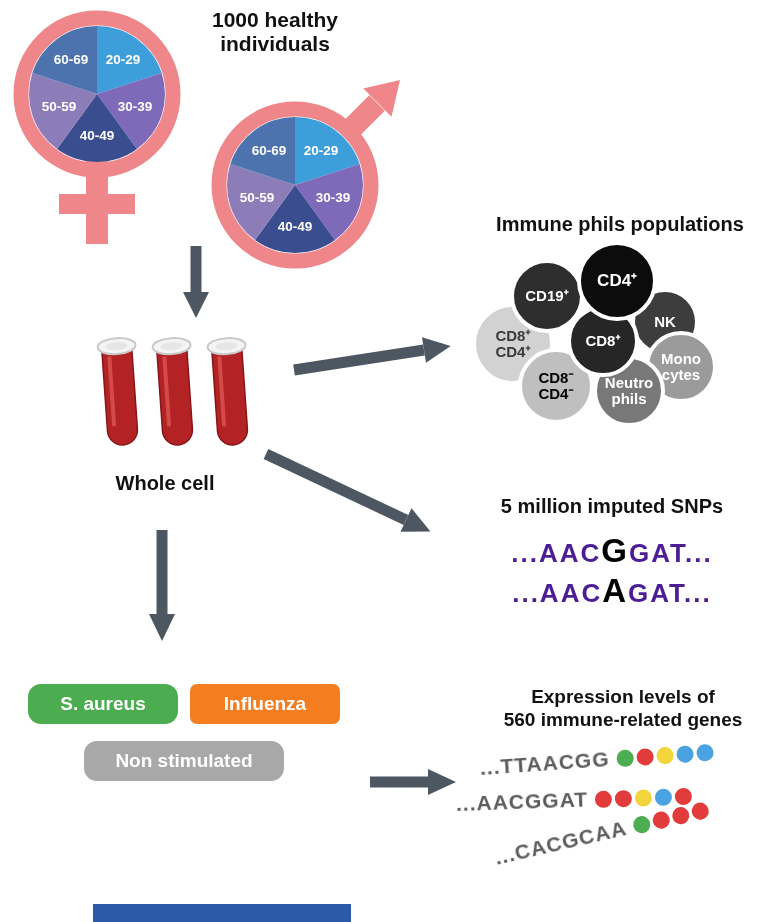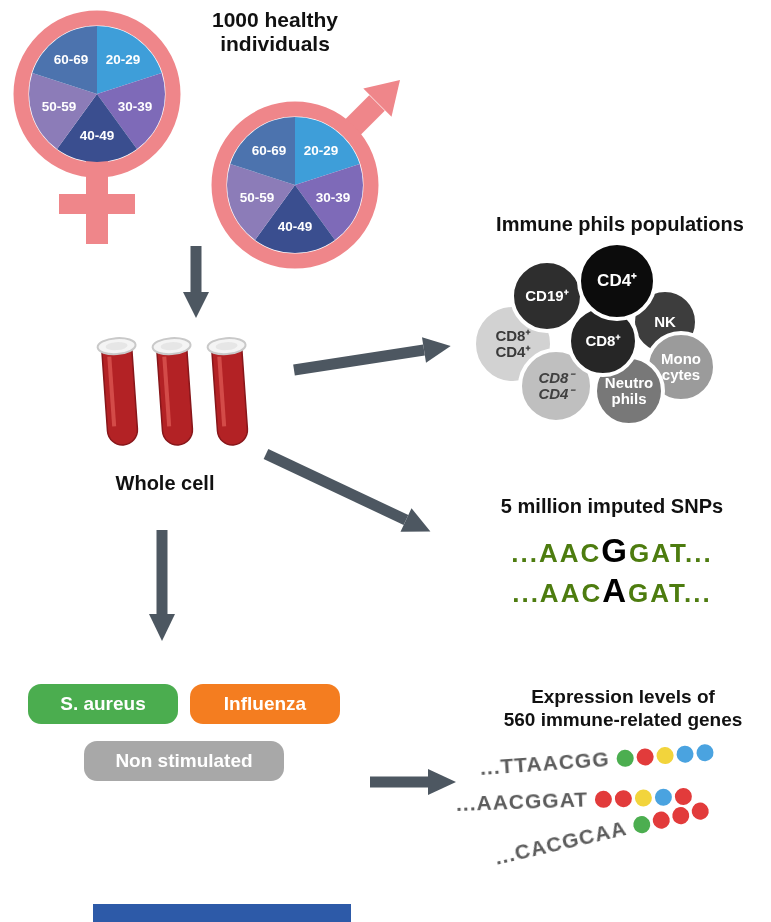--- a/index.html
+++ b/index.html
@@ -25,21 +25,21 @@
   .pos-nk      { left:631px; top:288px; width:68px; height:68px; }
   .pos-cd8     { left:567px; top:305px; width:72px; height:72px; }
   .pos-cd8cd4  { left:472px; top:303px; width:82px; height:82px; }
   .pos-mono    { left:645px; top:331px; width:72px; height:72px; }
   .pos-neutro  { left:593px; top:355px; width:72px; height:72px; }
   .pos-cd8n    { left:518px; top:348px; width:76px; height:76px; }
 
   
   .snp-block { position:absolute; left:462px; top:532px; width:300px; text-align:center; }
   .snp-line { height:40px; font-weight:bold; font-size:26px; letter-spacing:2px; }
-  .snp-dim { color:#4d7c0f; filter:blur(0.6px); }
+  .snp-dim { color:#4c1d95; filter:blur(0.6px); }
   .snp-var { color:#000; font-size:33px; }
 
   
   .stimuli { position:absolute; left:28px; top:684px; width:312px; }
   .stim-row { display:flex; gap:12px; margin-bottom:9px; }
   .stim { flex:1; height:40px; border-radius:13px; color:#fff; font-weight:bold; font-size:19px;
           display:flex; align-items:center; justify-content:center; }
   .stim.nonstim { flex:0 0 200px; margin:8px auto; }
 
   
@@ -148,37 +148,37 @@
   </svg>
 
   <div class="section-title" style="left:470px;top:212px;width:300px">Immune phils populations</div>
 
   <div class="cell pos-cd8cd4" style="background-color: rgb(210, 210, 210); color: rgb(58, 58, 58);">CD8⁺
 CD4⁺</div>
   <div class="cell pos-cd19" style="background-color: rgb(46, 46, 46); color: rgb(255, 255, 255);">CD19⁺</div>
   <div class="cell pos-nk" style="background-color: rgb(61, 61, 61); color: rgb(255, 255, 255);">NK</div>
   <div class="cell pos-mono" style="background-color: rgb(155, 155, 155); color: rgb(255, 255, 255); text-align: center;">Mono
 cytes</div>
-  <div class="cell pos-cd8n" style="background-color: rgb(191, 191, 191); color: #404040; font-style: italic;">CD8⁻
+  <div class="cell pos-cd8n" style="background-color: rgb(191, 191, 191); color: #000000;">CD8⁻
 CD4⁻</div>
   <div class="cell pos-neutro" style="background-color: rgb(120, 120, 120); color: rgb(255, 255, 255);">Neutro
 phils</div>
   <div class="cell pos-cd8" style="background-color: rgb(38, 38, 38); color: rgb(255, 255, 255);">CD8⁺</div>
   <div class="cell pos-cd4" style="background-color: rgb(12, 12, 12); color: rgb(255, 255, 255);">CD4⁺</div>
 
   <div class="section-title" style="left:462px;top:494px;width:300px">5 million imputed SNPs</div>
   <div class="snp-block">
     <div class="snp-line"><span class="snp-dim">...AAC</span><span class="snp-var">G</span><span class="snp-dim">GAT...</span></div>
     <div class="snp-line"><span class="snp-dim">...AAC</span><span class="snp-var">A</span><span class="snp-dim">GAT...</span></div>
   </div>
 
   <div class="stimuli">
     <div class="stim-row">
       <div class="stim" style="background-color: rgb(75, 173, 79);">S. aureus</div>
-      <div class="stim" style="background-color: rgb(244, 125, 32);">Influenza</div>
+      <div class="stim" style="background-color: rgb(244, 125, 32); border-radius: 7px;">Influenza</div>
     </div>
     <div class="stim-row">
       <div class="stim nonstim" style="background-color: rgb(168, 168, 168);">Non stimulated</div>
     </div>
   </div>
 
   <div class="section-title" style="left:473px;top:686px;width:300px;font-size:19px">Expression levels of
 560 immune-related genes</div>
 
   <div class="expr-row expr-r1">

